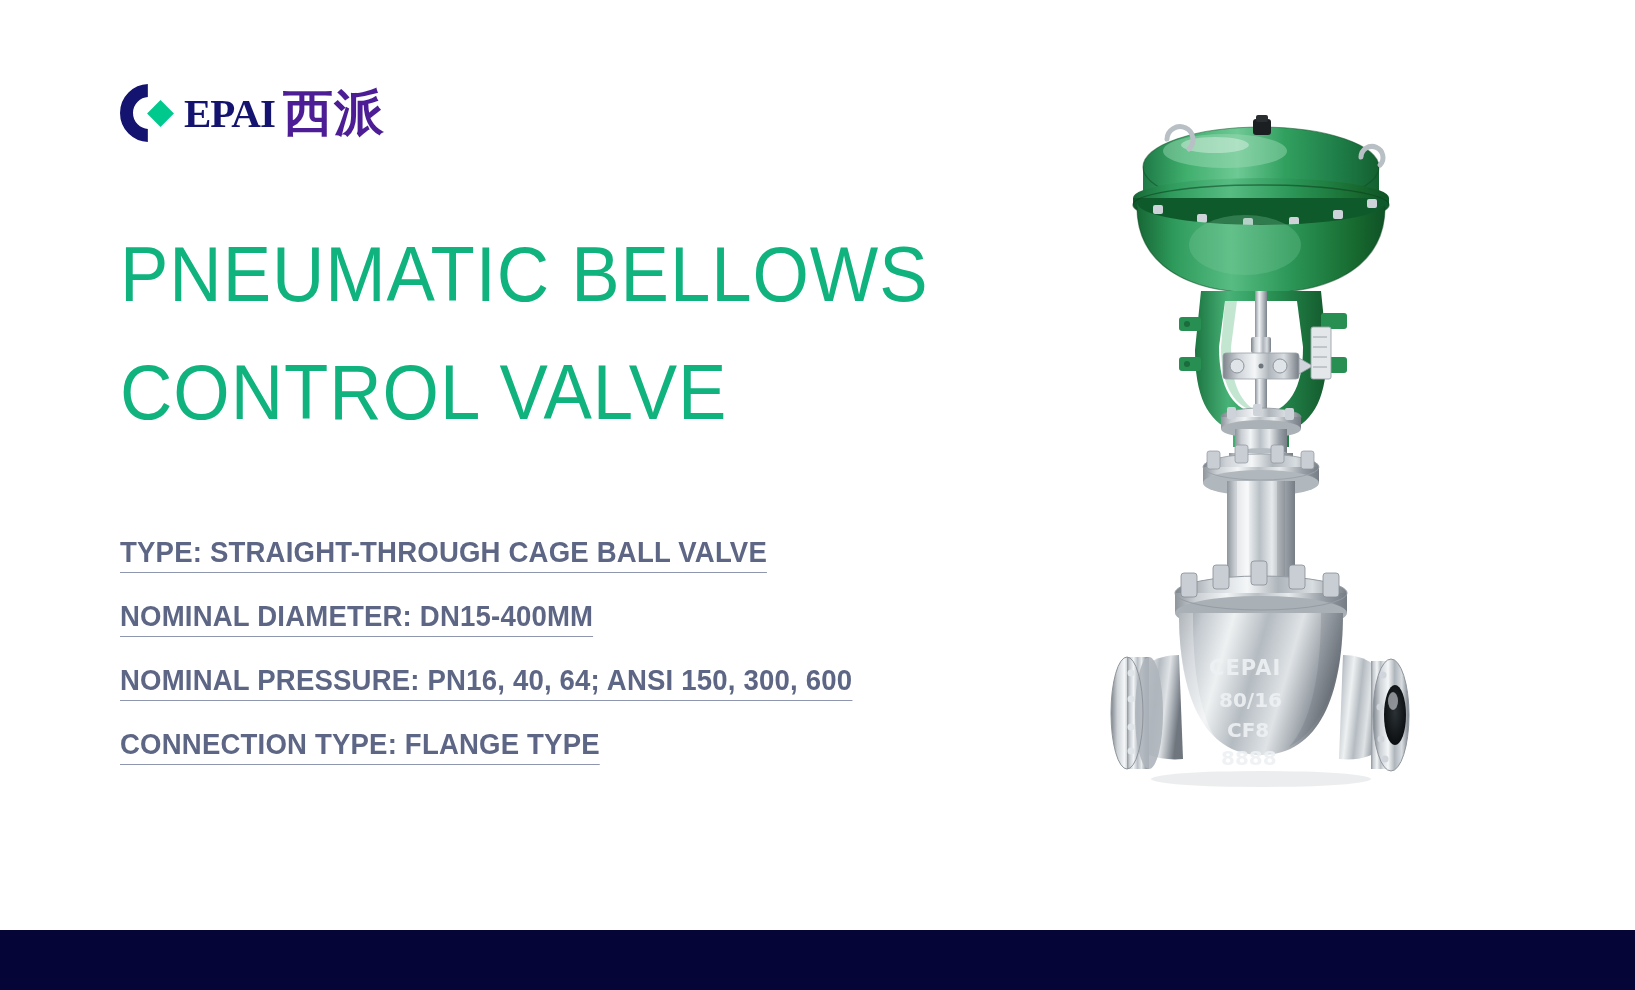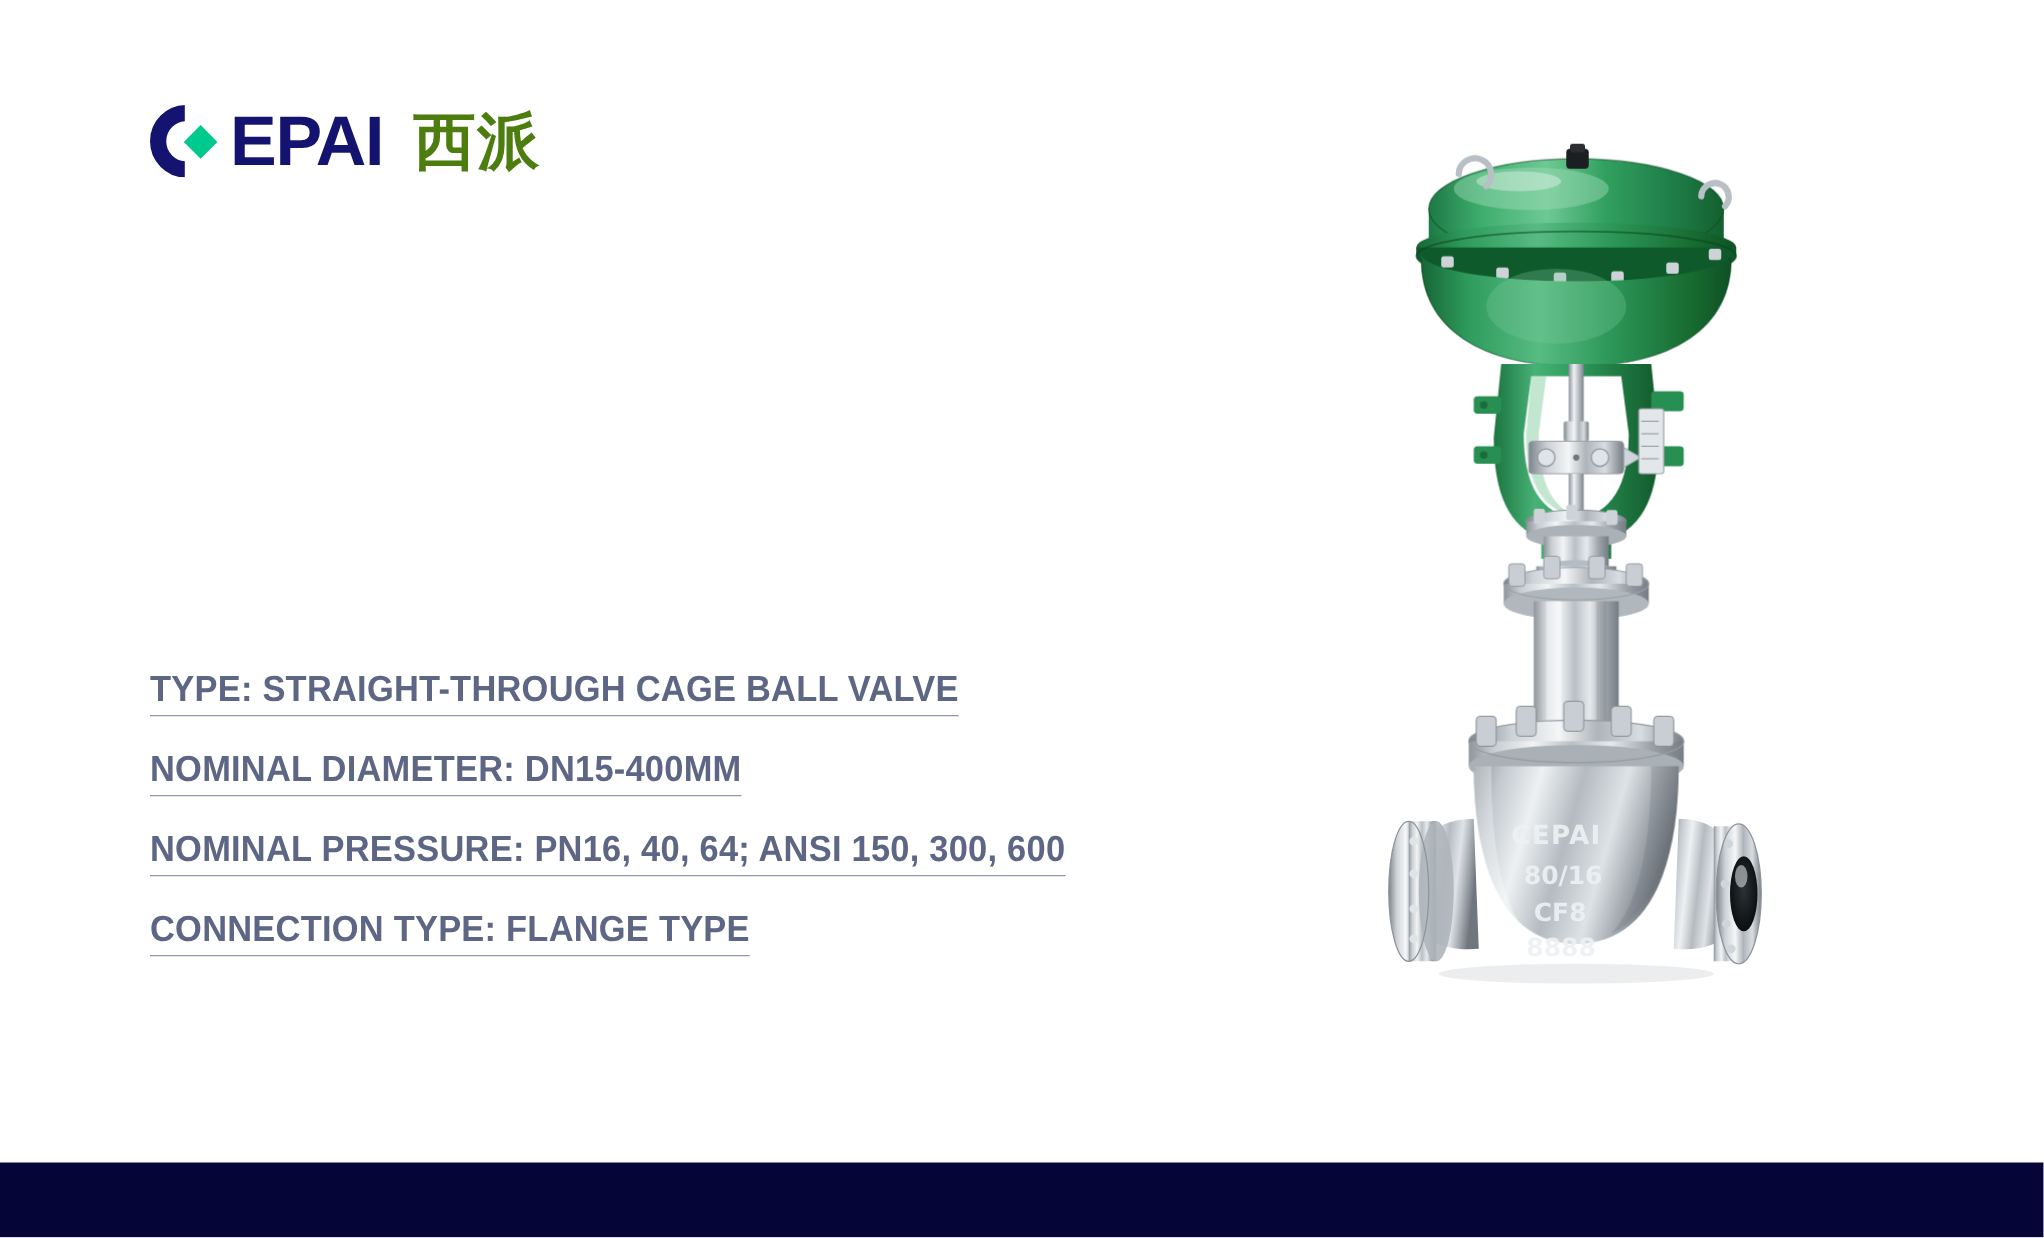--- a/index.html
+++ b/index.html
@@ -23,28 +23,28 @@
     content:"";position:absolute;left:0;top:0;width:58px;height:58px;border-radius:50%;
     border:13px solid #141470;
     box-sizing:border-box;
     clip-path:polygon(0 0,48% 0,48% 27%,27% 38%,27% 62%,48% 73%,48% 100%,0 100%);
   }
   .logo-diamond{
     position:absolute;left:31px;top:20px;width:19px;height:19px;
     background:#00c98d;transform:rotate(45deg);
   }
   .logo-epai{
-    font-family:Liberation Sans, sans-serif;
-    font-weight:700;font-size:56px;letter-spacing:-1px;color:#141470;
+    font-family:Liberation Serif, serif;
+    font-weight:700;font-size:41px;letter-spacing:-1px;color:#141470;
     line-height:1;margin-left:-2px;
   }
   .logo-cn{
     font-family:"DejaVu Sans", sans-serif;
-    font-weight:700;font-size:50px;color:#4d7c0f;letter-spacing:1px;
-    line-height:1;margin-left:24px;
+    font-weight:700;font-size:50px;color:#4c1d95;letter-spacing:1px;
+    line-height:1;margin-left:8px;
   }
 
   
   .title-block{position:absolute;left:120px;top:215px;width:950px;}
   .title-line{
     font-family:"Liberation Sans Narrow","Liberation Sans", sans-serif;
     font-size:78px;
     font-weight:400;
     color:#10b37e;
     letter-spacing:1px;
@@ -86,20 +86,24 @@
   <div class="logo">
     <div class="logo-mark">
       <div class="logo-c">
         <div class="logo-diamond"></div>
       </div>
     </div>
     <div class="logo-epai">EPAI</div>
     <div class="logo-cn">西派</div>
   </div>
 
+  <div class="title-block">
+    <div class="title-line">PNEUMATIC BELLOWS</div>
+    <div class="title-line">CONTROL VALVE</div>
+  </div>
 
   <div class="spec-block">
     <div class="spec-line">
       <span class="u">TYPE: STRAIGHT-THROUGH CAGE BALL VALVE</span>
     </div>
     <div class="spec-line">
       <span class="u">NOMINAL DIAMETER: DN15-400MM</span>
     </div>
     <div class="spec-line">
       <span class="u">NOMINAL PRESSURE: PN16, 40, 64; ANSI 150, 300, 600</span>

